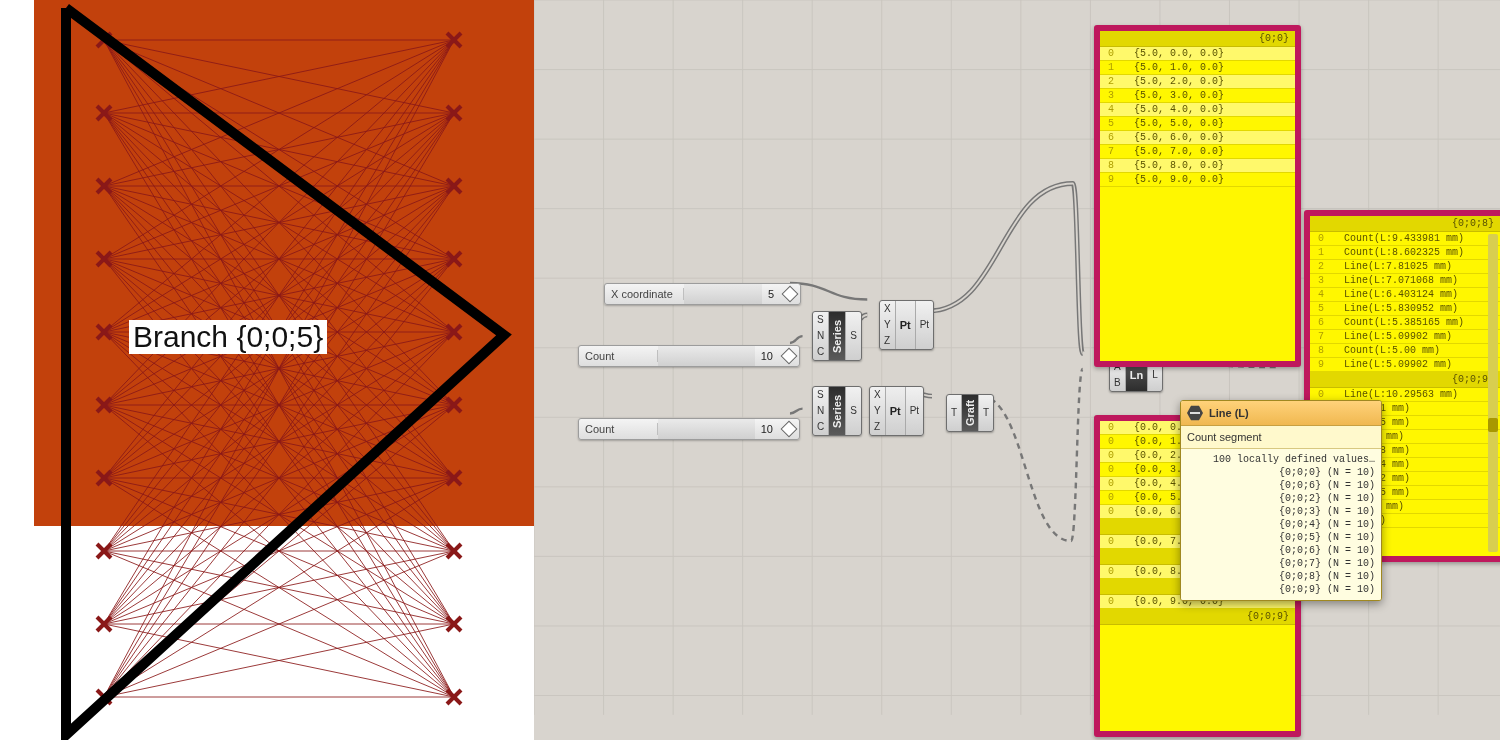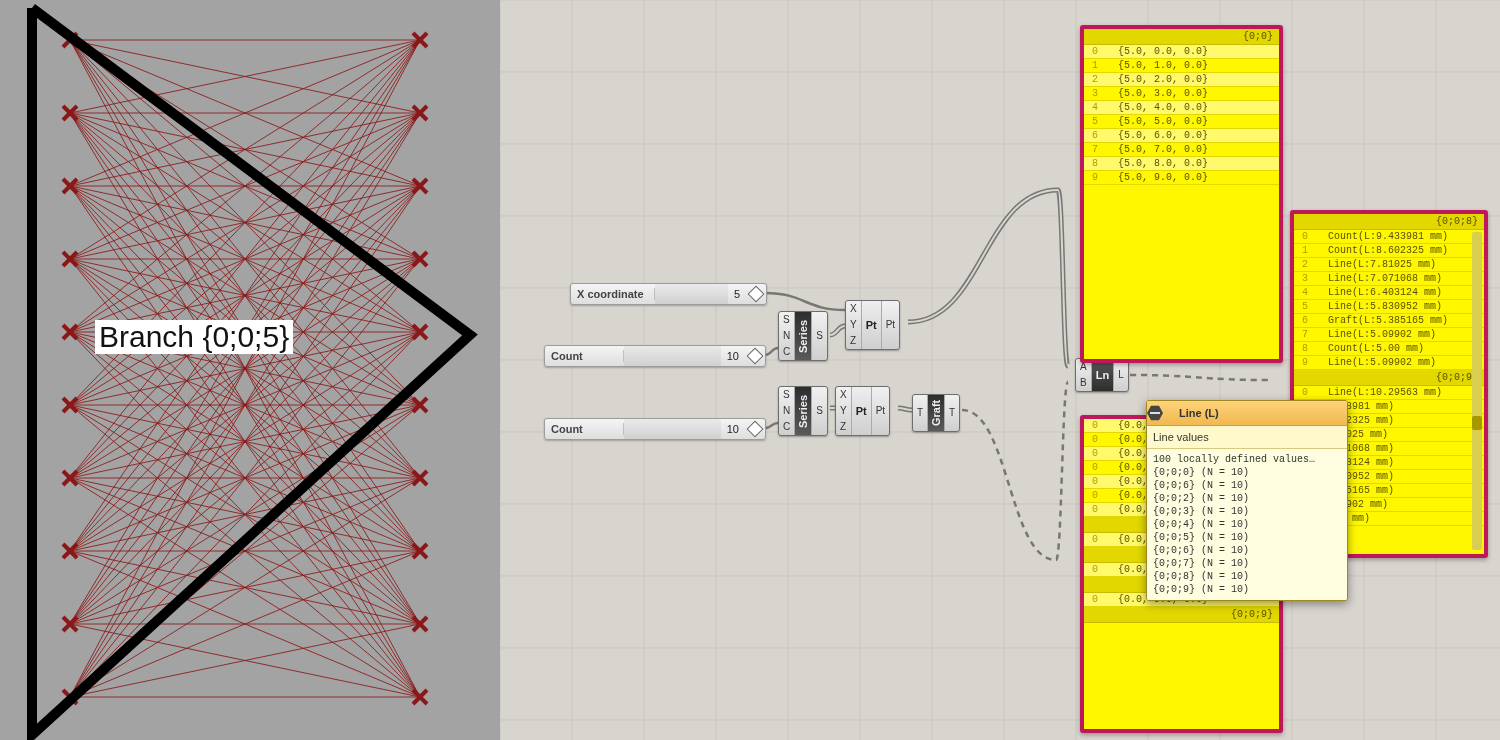--- a/index.html
+++ b/index.html
@@ -11,23 +11,24 @@
     background: #fff;
     overflow: hidden;
   }
   .root {
     display: flex;
     width: 1500px;
     height: 740px;
   }
   .left-panel {
     width: 500px;
-    height: 740px;
+    height: 526px;
     position: relative;
-    background: #a3a3a3;
+    background: #c2410c;
+    margin-left: 34px;
   }
   .left-panel svg { position: absolute; inset: 0; }
   .branch-label {
     position: absolute;
     left: 95px;
     top: 320px;
     font-size: 30px;
     color: #111;
     background: #fff;
     padding: 0 4px;
@@ -60,21 +61,20 @@
     border-radius: 3px;
     box-shadow: 0 1px 2px rgba(0,0,0,.25);
     font-size: 11px;
   }
   .slider .label {
     padding: 0 10px 0 6px;
     min-width: 62px;
     color: #444;
     border-right: 1px solid #bfbfbf;
     white-space: nowrap;
-    font-weight: bold;
   }
   .slider .track {
     flex: 1;
     height: 100%;
     background: linear-gradient(#eaeaea,#d0d0d0);
     position: relative;
   }
   .slider .value {
     padding: 0 6px;
     color: #222;
@@ -129,27 +129,26 @@
   }
   .gh .core.white {
     background: linear-gradient(#eee,#cfcfcf);
     color: #222;
   }
 
   
   .panel {
     position: absolute;
     background: #fff700;
-    border: 4px solid #be185d;
+    border: 6px solid #be185d;
     border-radius: 3px;
     box-shadow: 0 2px 4px rgba(0,0,0,.3);
     font: 10px/13px "Courier New", monospace;
     color: #5a5200;
     overflow: hidden;
-    margin-left: 20px;
   }
   .panel .hdr {
     background: #e2d800;
     text-align: right;
     padding: 1px 6px;
     border-bottom: 1px solid #c8bc00;
     font-size: 10px;
   }
   .panel .row {
     display: flex;
@@ -181,23 +180,23 @@
     border-radius: 3px;
     box-shadow: 0 3px 10px rgba(0,0,0,.4);
     font: 11px/14px Arial, sans-serif;
     background: #fff9cc;
     overflow: hidden;
     z-index: 50;
   }
   .tooltip .tthdr {
     display: flex;
     align-items: center;
-    gap: 16px;
+    gap: 6px;
     background: linear-gradient(#ffd27a,#f0b850);
-    padding: 4px 0;
+    padding: 4px 6px;
     font-weight: bold;
     color: #333;
     border-bottom: 1px solid #c8a040;
   }
   .tooltip .tthdr .hex {
     width: 16px; height: 16px;
     background: #444;
     clip-path: polygon(25% 5%, 75% 5%, 100% 50%, 75% 95%, 25% 95%, 0% 50%);
     position: relative;
   }
@@ -212,20 +211,21 @@
     padding: 4px 6px;
     border-bottom: 1px solid #d8c880;
     color: #333;
   }
   .tooltip .body {
     padding: 4px 6px;
     font: 10px/13px "Courier New", monospace;
     color: #333;
     background: #fffde0;
     white-space: nowrap;
+    text-align: right;
   }
 
   
   .wire-solid { stroke:#777; stroke-width:2.5; fill:none; }
   .wire-double { stroke:#777; stroke-width:5; fill:none; }
   .wire-double-inner { stroke:#d8d4ce; stroke-width:2; fill:none; }
   .wire-dash { stroke:#777; stroke-width:2.5; fill:none; stroke-dasharray:6 5; }
 
   
   .scrollbar {
@@ -658,21 +658,21 @@
           <div class="row">
             <span class="idx">4</span>
             <span class="val">Line(L:6.403124 mm)</span>
           </div>
           <div class="row">
             <span class="idx">5</span>
             <span class="val">Line(L:5.830952 mm)</span>
           </div>
           <div class="row">
             <span class="idx">6</span>
-            <span class="val">Graft(L:5.385165 mm)</span>
+            <span class="val">Count(L:5.385165 mm)</span>
           </div>
           <div class="row">
             <span class="idx">7</span>
             <span class="val">Line(L:5.09902 mm)</span>
           </div>
           <div class="row">
             <span class="idx">8</span>
             <span class="val">Count(L:5.00 mm)</span>
           </div>
           <div class="row">
@@ -726,21 +726,21 @@
       <div class="scrollbar">
         <div class="thumb"></div>
       </div>
     </div>
 
     <div class="tooltip" style="left:646px; top:400px;">
       <div class="tthdr">
         <span class="hex"></span>
         <span>Line (L)</span>
       </div>
-      <div class="desc">Line values</div>
+      <div class="desc">Count segment</div>
       <div class="body">
         <div>100 locally defined values…</div>
         <div id="tooltip-branches">
             <div>{0;0;0}  (N = 10)</div>
             <div>{0;0;6}  (N = 10)</div>
             <div>{0;0;2}  (N = 10)</div>
             <div>{0;0;3}  (N = 10)</div>
             <div>{0;0;4}  (N = 10)</div>
             <div>{0;0;5}  (N = 10)</div>
             <div>{0;0;6}  (N = 10)</div>

